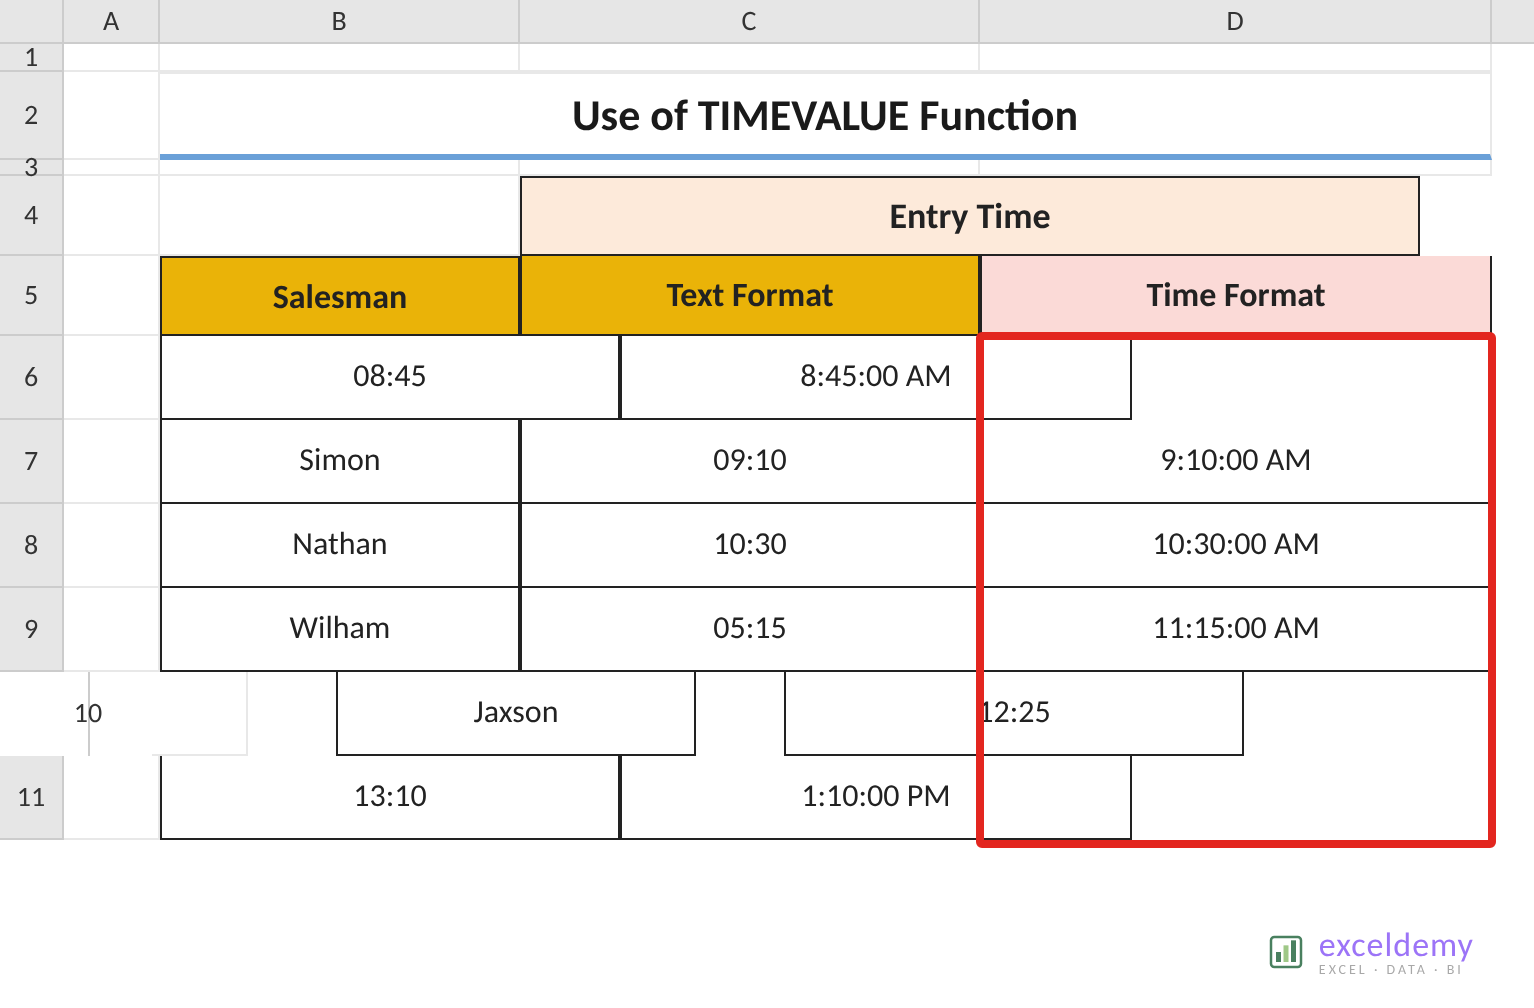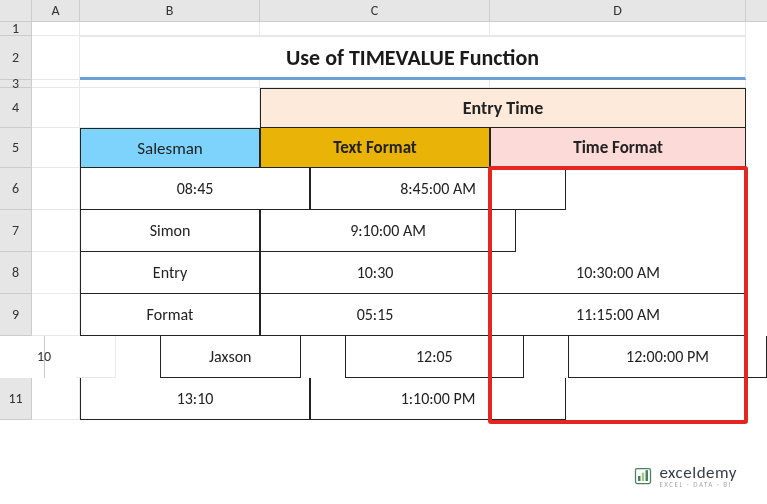--- a/index.html
+++ b/index.html
@@ -93,31 +93,31 @@
     font-weight: 700;
     font-size: 22px;
     color: #1a1a1a;
     justify-content: center;
     border-bottom: 3px solid #6aa0d8;
     border-right: 1px solid #e8e8e8;
     border-top: 1px solid #e8e8e8;
   }
   
   .entry-header {
-    width: 486px;
+    width: 450px;
     background: #fdeada;
     border: 1.5px solid #222;
     font-weight: 700;
     font-size: 18px;
     justify-content: center;
   }
   .salesman-hdr {
-    background: #7dd3fc;
-    border: 1.5px solid #222;
-    font-weight: 400;
+    background: #eab308;
+    border: 1.5px solid #222;
+    font-weight: 700;
     font-size: 17px;
   }
   .text-hdr {
     background: #eab308;
     border: 1.5px solid #222;
     border-top: none;
     font-weight: 700;
     font-size: 17px;
   }
   .time-hdr {
@@ -150,21 +150,21 @@
     display: flex;
     align-items: center;
     gap: 6px;
     opacity: 0.85;
     z-index: 5;
   }
   .wm-icon {
     width: 20px; height: 20px;
   }
   .wm-text { display: flex; flex-direction: column; line-height: 1; }
-  .wm-main { font-size: 17px; color: #0f172a; font-weight: 500; letter-spacing: 0.5px; }
+  .wm-main { font-size: 17px; color: #8b5cf6; font-weight: 500; letter-spacing: 0.5px; }
   .wm-sub { font-size: 7px; color: #999; letter-spacing: 1.5px; }
   
   .blank { border-color: transparent #e8e8e8 #e8e8e8 transparent; }
 </style>
 </head>
 <body>
 
 <div class="grid">
 
   <div class="col-headers">
@@ -224,39 +224,39 @@
     </div>
 
     <div class="cell-row">
       <div class="cell blank c-a r6"></div>
       <div class="cell data-cell c-c r6">08:45</div>
       <div class="cell data-cell c-d r6">8:45:00 AM</div>
     </div>
     <div class="cell-row">
       <div class="cell blank c-a r7"></div>
       <div class="cell data-cell firstcol c-b r7">Simon</div>
+      <div class="cell data-cell c-c r7">09:10</div>
       <div class="cell data-cell c-d r7">9:10:00 AM</div>
     </div>
     <div class="cell-row">
       <div class="cell blank c-a r8"></div>
-      <div class="cell data-cell firstcol c-b r8">Entry</div>
+      <div class="cell data-cell firstcol c-b r8">Nathan</div>
       <div class="cell data-cell c-c r8">10:30</div>
       <div class="cell data-cell c-d r8">10:30:00 AM</div>
     </div>
     <div class="cell-row">
       <div class="cell blank c-a r9"></div>
-      <div class="cell data-cell firstcol c-b r9">Format</div>
+      <div class="cell data-cell firstcol c-b r9">Wilham</div>
       <div class="cell data-cell c-c r9">05:15</div>
       <div class="cell data-cell c-d r9">11:15:00 AM</div>
     </div>
     <div class="cell-row">
       <div class="cell blank c-a r10"></div>
       <div class="cell data-cell firstcol c-b r10">Jaxson</div>
-      <div class="cell data-cell c-c r10">12:05</div>
-      <div class="cell data-cell c-d r10">12:00:00 PM</div>
+      <div class="cell data-cell c-c r10">12:25</div>
     </div>
     <div class="cell-row">
       <div class="cell blank c-a r11"></div>
       <div class="cell data-cell c-c r11">13:10</div>
       <div class="cell data-cell c-d r11">1:10:00 PM</div>
     </div>
   </div>
 
   <div class="red-box" style="top:166px; left:488px; width:260px; height:258px;"></div>
 

